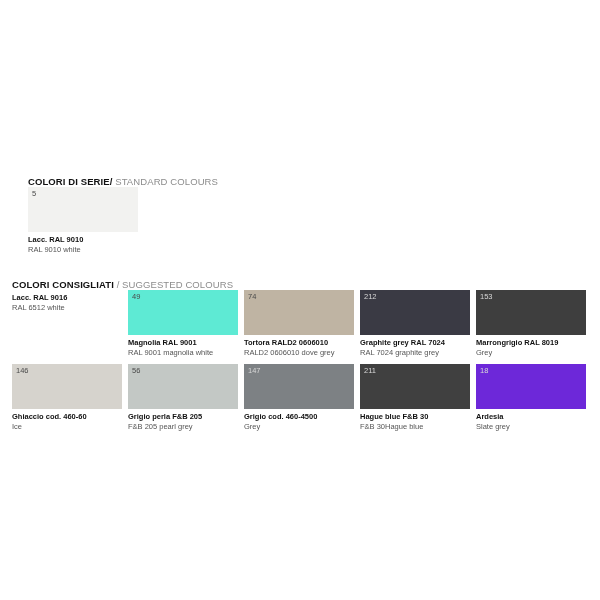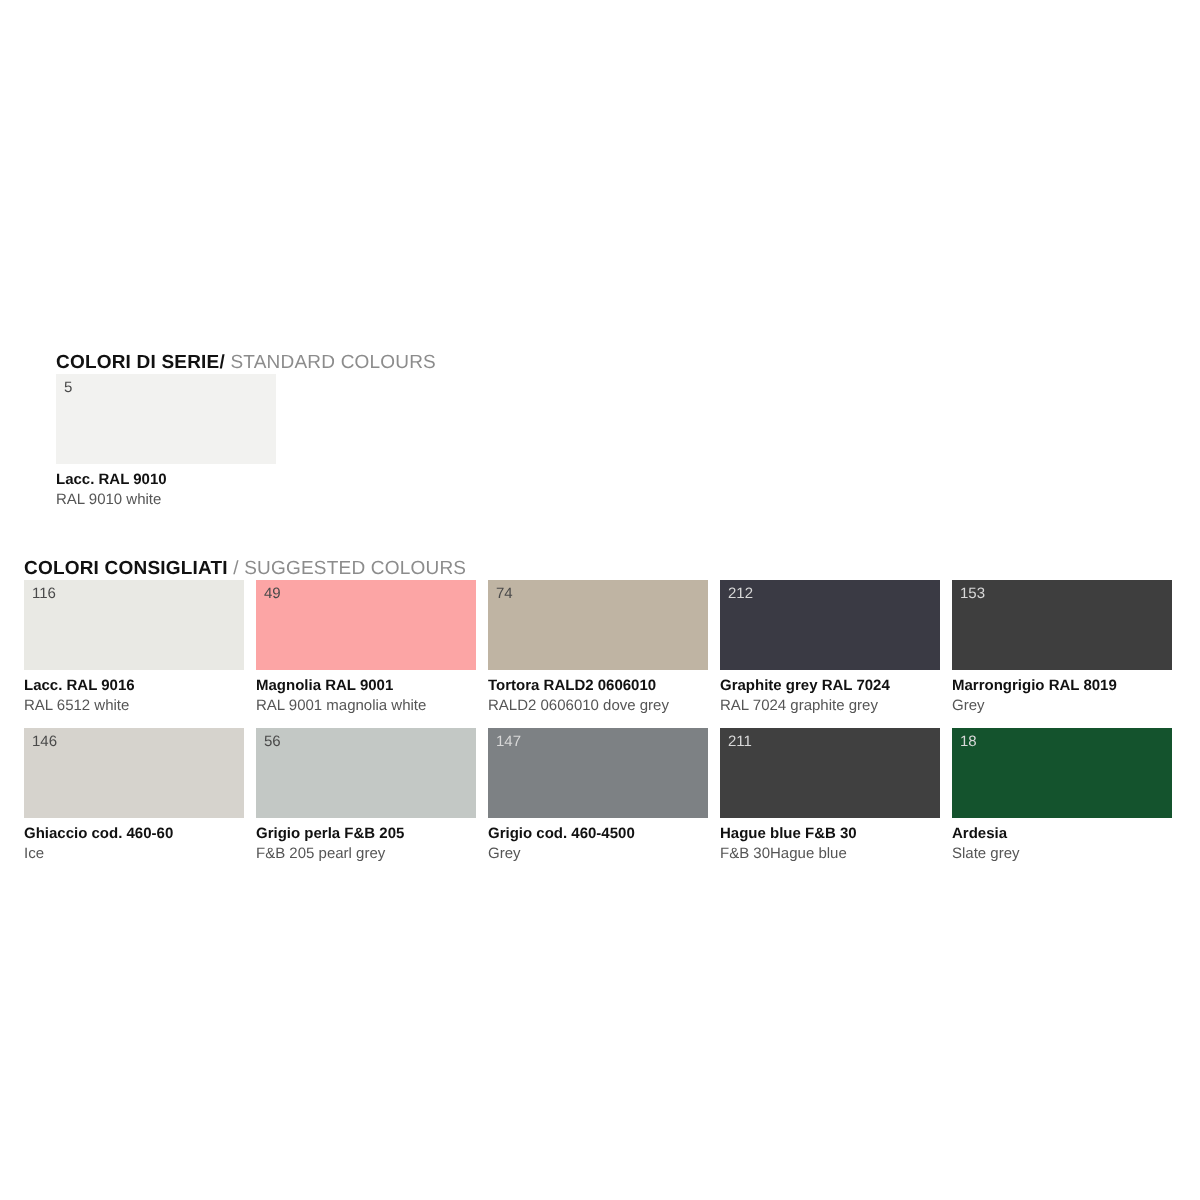--- a/index.html
+++ b/index.html
@@ -126,30 +126,27 @@
       </div>
     </div>
   </div>
 
   <div id="suggested-section">
     <div class="section-heading">
       <span class="bold">COLORI CONSIGLIATI</span><span class="light"> / SUGGESTED COLOURS</span>
     </div>
     <div class="swatch-grid" id="suggested-grid">
         <div class="swatch-cell">
-          <div class="chip" style="background: rgb(233, 233, 228);">
-            <span class="code">116</span>
-          </div>
           <div class="cap">
             <span class="name">Lacc. RAL 9016</span>
             <span class="sub">RAL 6512 white</span>
           </div>
         </div>
         <div class="swatch-cell">
-          <div class="chip" style="background: #fca5a5;">
+          <div class="chip" style="background: #5eead4;">
             <span class="code">49</span>
           </div>
           <div class="cap">
             <span class="name">Magnolia RAL 9001</span>
             <span class="sub">RAL 9001 magnolia white</span>
           </div>
         </div>
         <div class="swatch-cell">
           <div class="chip" style="background: rgb(191, 180, 163);">
             <span class="code">74</span>
@@ -207,21 +204,21 @@
         <div class="swatch-cell">
           <div class="chip dark" style="background: #404040;">
             <span class="code">211</span>
           </div>
           <div class="cap">
             <span class="name">Hague blue F&amp;B 30</span>
             <span class="sub">F&amp;B 30Hague blue</span>
           </div>
         </div>
         <div class="swatch-cell">
-          <div class="chip dark" style="background: #14532d; text-align: center;">
+          <div class="chip dark" style="background: #6d28d9; text-align: center;">
             <span class="code">18</span>
           </div>
           <div class="cap">
             <span class="name">Ardesia</span>
             <span class="sub">Slate grey</span>
           </div>
         </div>
       </div>
   </div>
 

